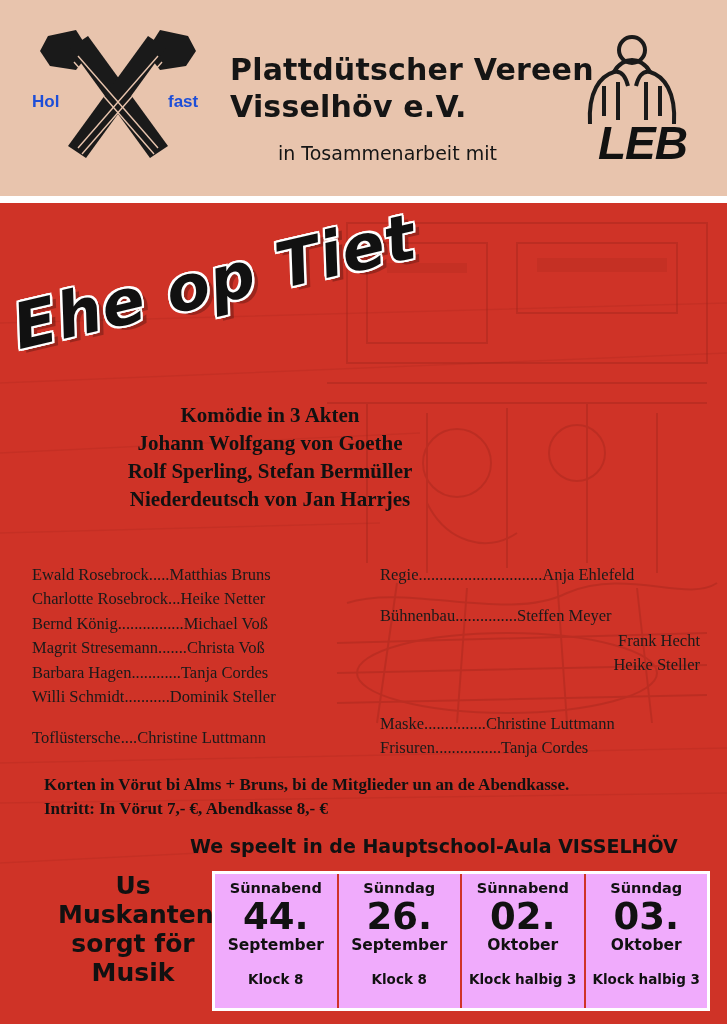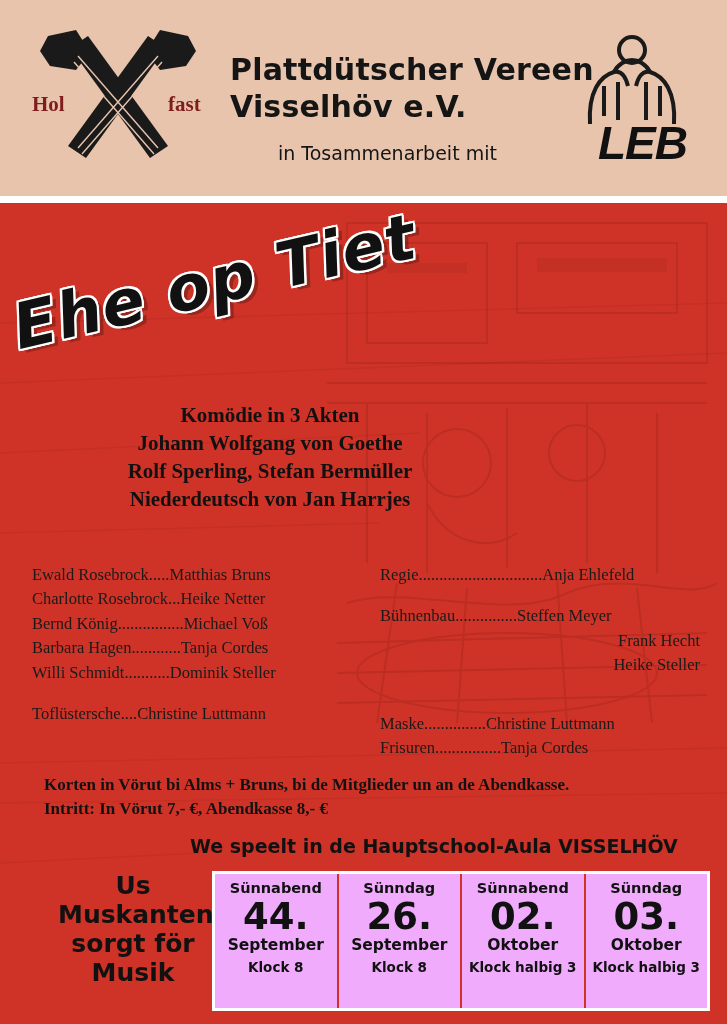--- a/index.html
+++ b/index.html
@@ -16,22 +16,22 @@
   .header {
     position:absolute; left:0; top:0; width:727px; height:196px;
     background:#e8c4ad;
   }
   .logo-x {
     position:absolute; left:18px; top:18px; width:200px; height:150px;
   }
   .logo-x svg { display:block; }
   .hol, .fast {
     position:absolute;
-    font-family:Liberation Serif, serif;
-    font-weight:bold; font-size:21px; color:#7f1d1d;
+    font-family:Liberation Sans, sans-serif;
+    font-weight:bold; font-size:17px; color:#1d4ed8;
   }
   .hol { left:32px; top:92px; }
   .fast { left:168px; top:92px; }
 
   .club-name {
     position:absolute; left:230px; top:52px;
     font-family:"DejaVu Sans", sans-serif;
     font-size:30px; font-weight:bold; color:#151515;
     line-height:1.22; letter-spacing:.2px;
   }
@@ -156,21 +156,21 @@
   .date-day {
     font-family:"DejaVu Sans", sans-serif; font-weight:bold;
     font-size:37px; line-height:1.05; margin-top:1px;
   }
   .date-month {
     font-family:"DejaVu Sans", sans-serif; font-weight:bold;
     font-size:15.5px; line-height:1.15;
   }
   .date-time {
     font-family:"DejaVu Sans", sans-serif; font-weight:bold;
-    font-size:13.5px; margin-top:4px;
+    font-size:13.5px; margin-top:16px;
   }
 </style>
 </head>
 <body>
 
 <div class="poster">
 
   <div class="header">
 
     <div class="logo-x">
@@ -264,20 +264,23 @@
       <div class="row">
         <span>Ewald Rosebrock</span><span>.....</span><span>Matthias Bruns</span>
       </div>
       <div class="row">
         <span>Charlotte Rosebrock</span><span>...</span><span>Heike Netter</span>
       </div>
       <div class="row">
         <span>Bernd König</span><span>................</span><span>Michael Voß</span>
       </div>
       <div class="row">
+        <span>Magrit Stresemann</span><span>.......</span><span>Christa Voß</span>
+      </div>
+      <div class="row">
         <span>Barbara Hagen</span><span>............</span><span>Tanja Cordes</span>
       </div>
       <div class="row">
         <span>Willi Schmidt</span><span>...........</span><span>Dominik Steller</span>
       </div>
       <span class="gap"></span>
       <div class="row">
         <span>Toflüstersche</span><span>....</span><span>Christine Luttmann</span>
       </div>
     </div>

